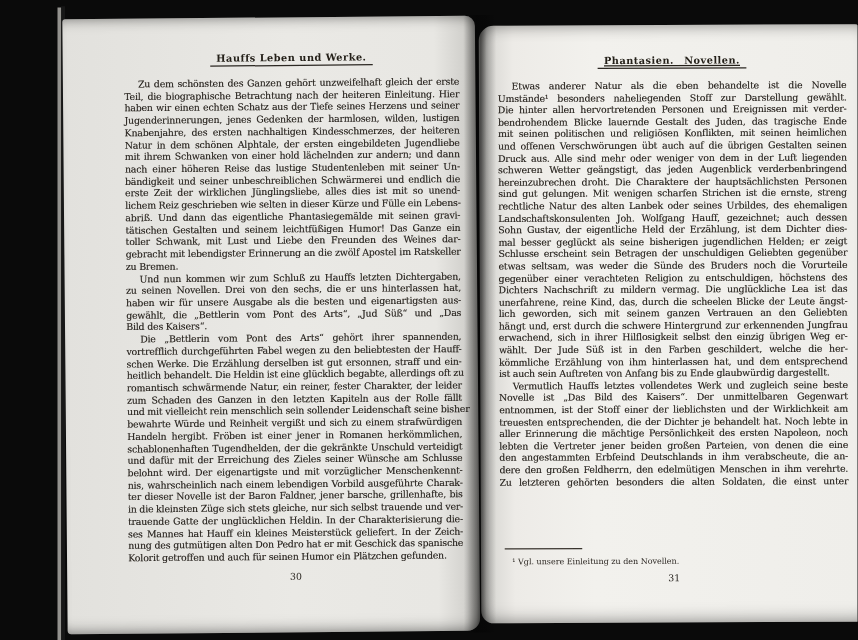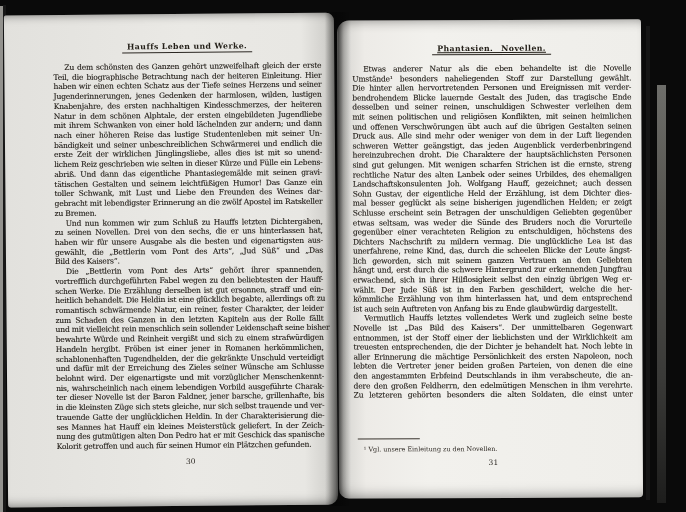--- a/index.html
+++ b/index.html
@@ -1,21 +1,21 @@
 <!DOCTYPE html>
 <html><head>
 <meta charset="utf-8">
 <style>
   html,body{margin:0;padding:0;}
   body{
     width:686px;height:512px;position:relative;overflow:hidden;
     background:#0a0a0a;
     font-family:"DejaVu Serif","Liberation Serif",serif;
   }
-  .scene{position:absolute;inset:0;}
+  .scene{position:absolute;inset:0;margin-left:46px;}
 
   
   .left-strip-light{position:absolute;left:0;top:6px;width:3px;height:506px;background:#93928e;}
   .left-strip-dark{position:absolute;left:3px;top:5px;width:3px;height:507px;background:#171717;}
 
   
   .page{position:absolute;color:#262220;}
   .page-left{
     left:6px;top:14px;width:330px;height:492px;
     background:linear-gradient(to right,#e2e1dd 0,#eae9e5 55%,#e8e7e3 90%,#d2d1cd 97%,#a7a6a2 100%);
@@ -133,21 +133,20 @@
 
   <div class="page page-right">
     <div class="running-head">
       <span class="rh-text">Phantasien. Novellen.</span>
     </div>
     <div class="textblock">
         <div class="tline ind">Etwas anderer Natur als die eben behandelte ist die Novelle</div>
         <div class="tline">Umstände¹ besonders naheliegenden Stoff zur Darstellung gewählt.</div>
         <div class="tline">Die hinter allen hervortretenden Personen und Ereignissen mit verder-</div>
         <div class="tline">bendrohendem Blicke lauernde Gestalt des Juden, das tragische Ende</div>
-        <div class="tline">desselben und seiner reinen, unschuldigen Schwester verleihen dem</div>
         <div class="tline">mit seinen politischen und religiösen Konflikten, mit seinen heimlichen</div>
         <div class="tline">und offenen Verschwörungen übt auch auf die übrigen Gestalten seinen</div>
         <div class="tline">Druck aus. Alle sind mehr oder weniger von dem in der Luft liegenden</div>
         <div class="tline">schweren Wetter geängstigt, das jeden Augenblick verderbenbringend</div>
         <div class="tline">hereinzubrechen droht. Die Charaktere der hauptsächlichsten Personen</div>
         <div class="tline">sind gut gelungen. Mit wenigen scharfen Strichen ist die ernste, streng</div>
         <div class="tline">rechtliche Natur des alten Lanbek oder seines Urbildes, des ehemaligen</div>
         <div class="tline">Landschaftskonsulenten Joh. Wolfgang Hauff, gezeichnet; auch dessen</div>
         <div class="tline">Sohn Gustav, der eigentliche Held der Erzählung, ist dem Dichter dies-</div>
         <div class="tline">mal besser geglückt als seine bisherigen jugendlichen Helden; er zeigt</div>

